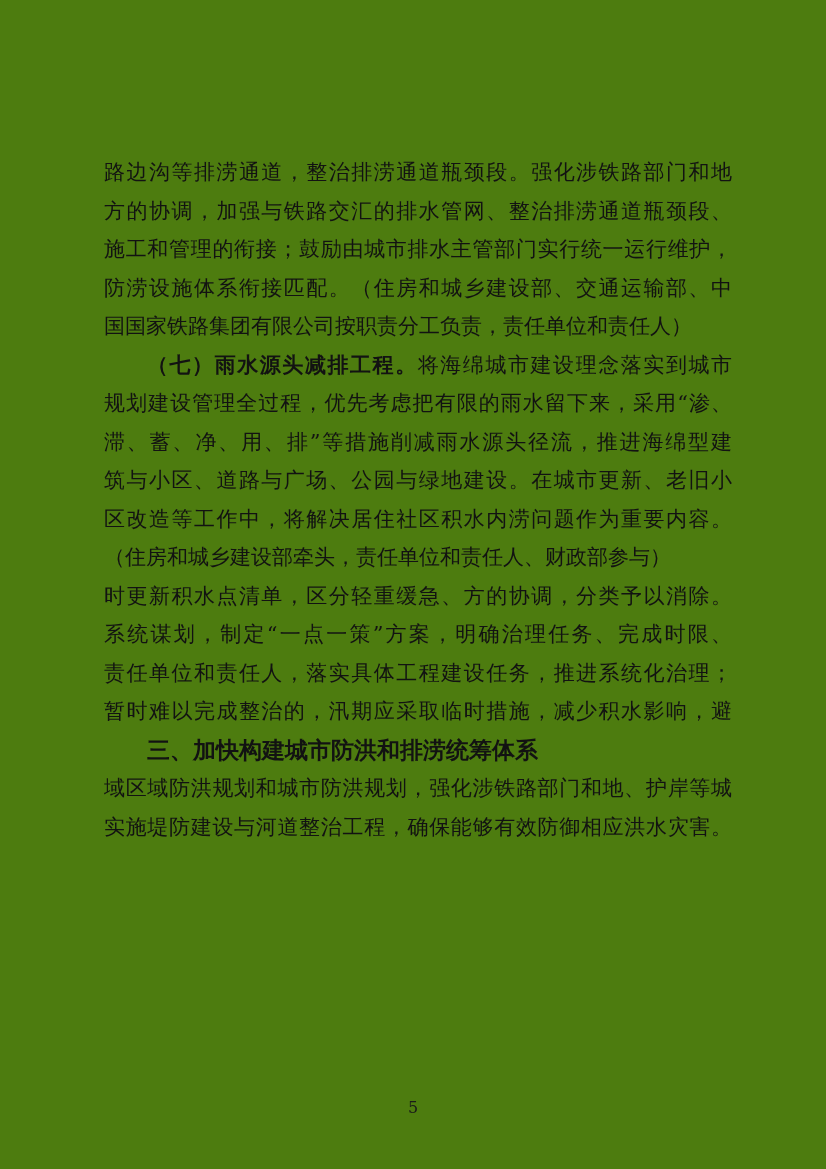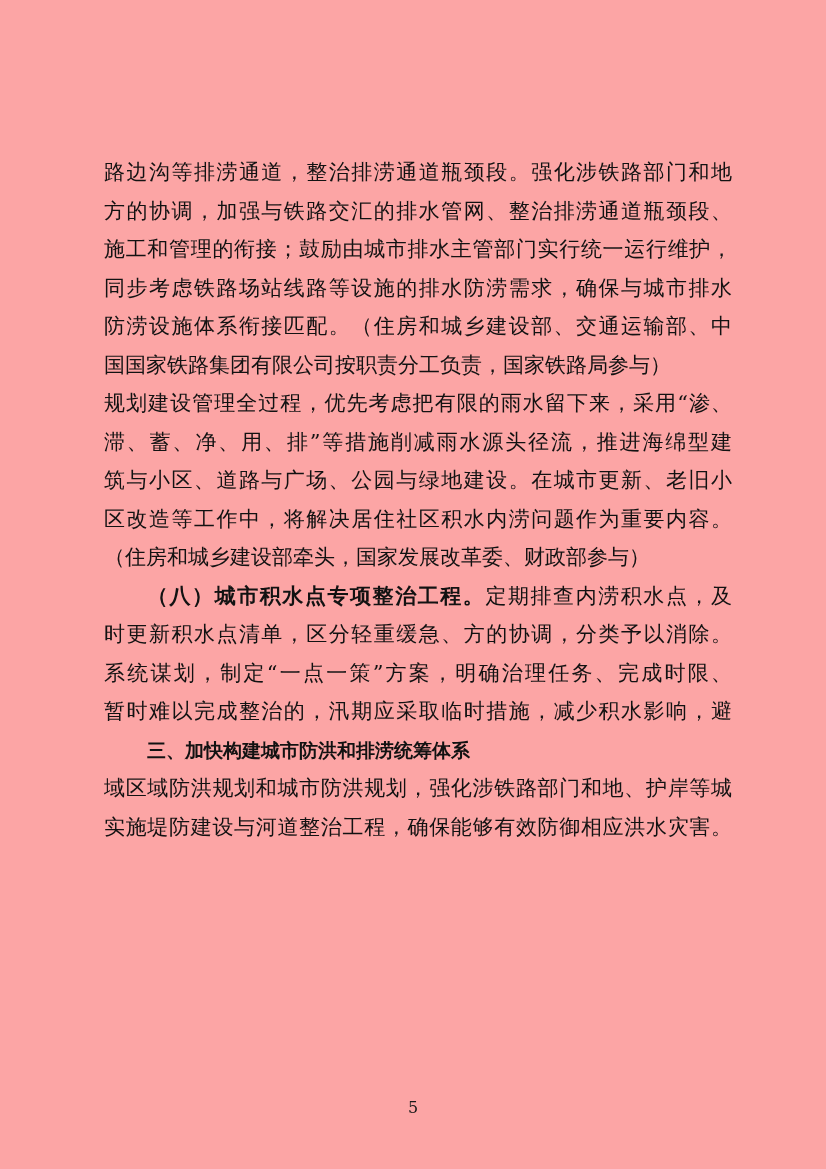--- a/index.html
+++ b/index.html
@@ -5,21 +5,21 @@
   html, body {
     margin: 0;
     padding: 0;
     background: #888;
   }
   .page {
     position: relative;
     width: 826px;
     height: 1169px;
     margin: 0 auto;
-    background: #fca5a5;
+    background: #4d7c0f;
     color: #121212;
     font-family: "DejaVu Serif", "Liberation Serif", serif;
     overflow: hidden;
   }
   .doc {
     position: absolute;
     left: 104px;
     top: 153px;
     width: 628px;
   }
@@ -36,51 +36,51 @@
   }
   .line.indent {
     text-indent: 43px;
   }
   .bold-run {
     font-weight: 700;
   }
   .line.heading {
     font-family: "DejaVu Sans", "Liberation Sans", sans-serif;
     font-weight: 700;
-    font-size: 19px;
+    font-size: 23px;
   }
   .page-num {
     position: absolute;
     top: 1096px;
     left: 0;
     width: 100%;
     text-align: center;
     font-size: 16px;
     line-height: 24px;
     color: #1a1a1a;
   }
 </style>
 </head>
 <body>
 
 <div class="page">
   <div class="doc" id="doc">
       <div class="line j"><span>路边沟等排涝通道，整治排涝通道瓶颈段。强化涉铁路部门和地</span></div>
       <div class="line j"><span>方的协调，加强与铁路交汇的排水管网、整治排涝通道瓶颈段、</span></div>
       <div class="line j"><span>施工和管理的衔接；鼓励由城市排水主管部门实行统一运行维护，</span></div>
-      <div class="line j"><span>同步考虑铁路场站线路等设施的排水防涝需求，确保与城市排水</span></div>
       <div class="line j"><span>防涝设施体系衔接匹配。（住房和城乡建设部、交通运输部、中</span></div>
-      <div class="line"><span>国国家铁路集团有限公司按职责分工负责，国家铁路局参与）</span></div>
+      <div class="line"><span>国国家铁路集团有限公司按职责分工负责，责任单位和责任人）</span></div>
+      <div class="line j indent"><span class="bold-run">（七）雨水源头减排工程。</span><span>将海绵城市建设理念落实到城市</span></div>
       <div class="line j"><span>规划建设管理全过程，优先考虑把有限的雨水留下来，采用“渗、</span></div>
       <div class="line j"><span>滞、蓄、净、用、排”等措施削减雨水源头径流，推进海绵型建</span></div>
       <div class="line j"><span>筑与小区、道路与广场、公园与绿地建设。在城市更新、老旧小</span></div>
       <div class="line j"><span>区改造等工作中，将解决居住社区积水内涝问题作为重要内容。</span></div>
-      <div class="line"><span>（住房和城乡建设部牵头，国家发展改革委、财政部参与）</span></div>
-      <div class="line j indent"><span class="bold-run">（八）城市积水点专项整治工程。</span><span>定期排查内涝积水点，及</span></div>
+      <div class="line"><span>（住房和城乡建设部牵头，责任单位和责任人、财政部参与）</span></div>
       <div class="line j"><span>时更新积水点清单，区分轻重缓急、方的协调，分类予以消除。</span></div>
       <div class="line j"><span>系统谋划，制定“一点一策”方案，明确治理任务、完成时限、</span></div>
+      <div class="line j"><span>责任单位和责任人，落实具体工程建设任务，推进系统化治理；</span></div>
       <div class="line j"><span>暂时难以完成整治的，汛期应采取临时措施，减少积水影响，避</span></div>
       <div class="line indent heading"><span>三、加快构建城市防洪和排涝统筹体系</span></div>
       <div class="line j"><span>域区域防洪规划和城市防洪规划，强化涉铁路部门和地、护岸等城</span></div>
       <div class="line j"><span>实施堤防建设与河道整治工程，确保能够有效防御相应洪水灾害。</span></div>
     </div>
   <div class="page-num">5</div>
 </div>
 
 </body></html>

